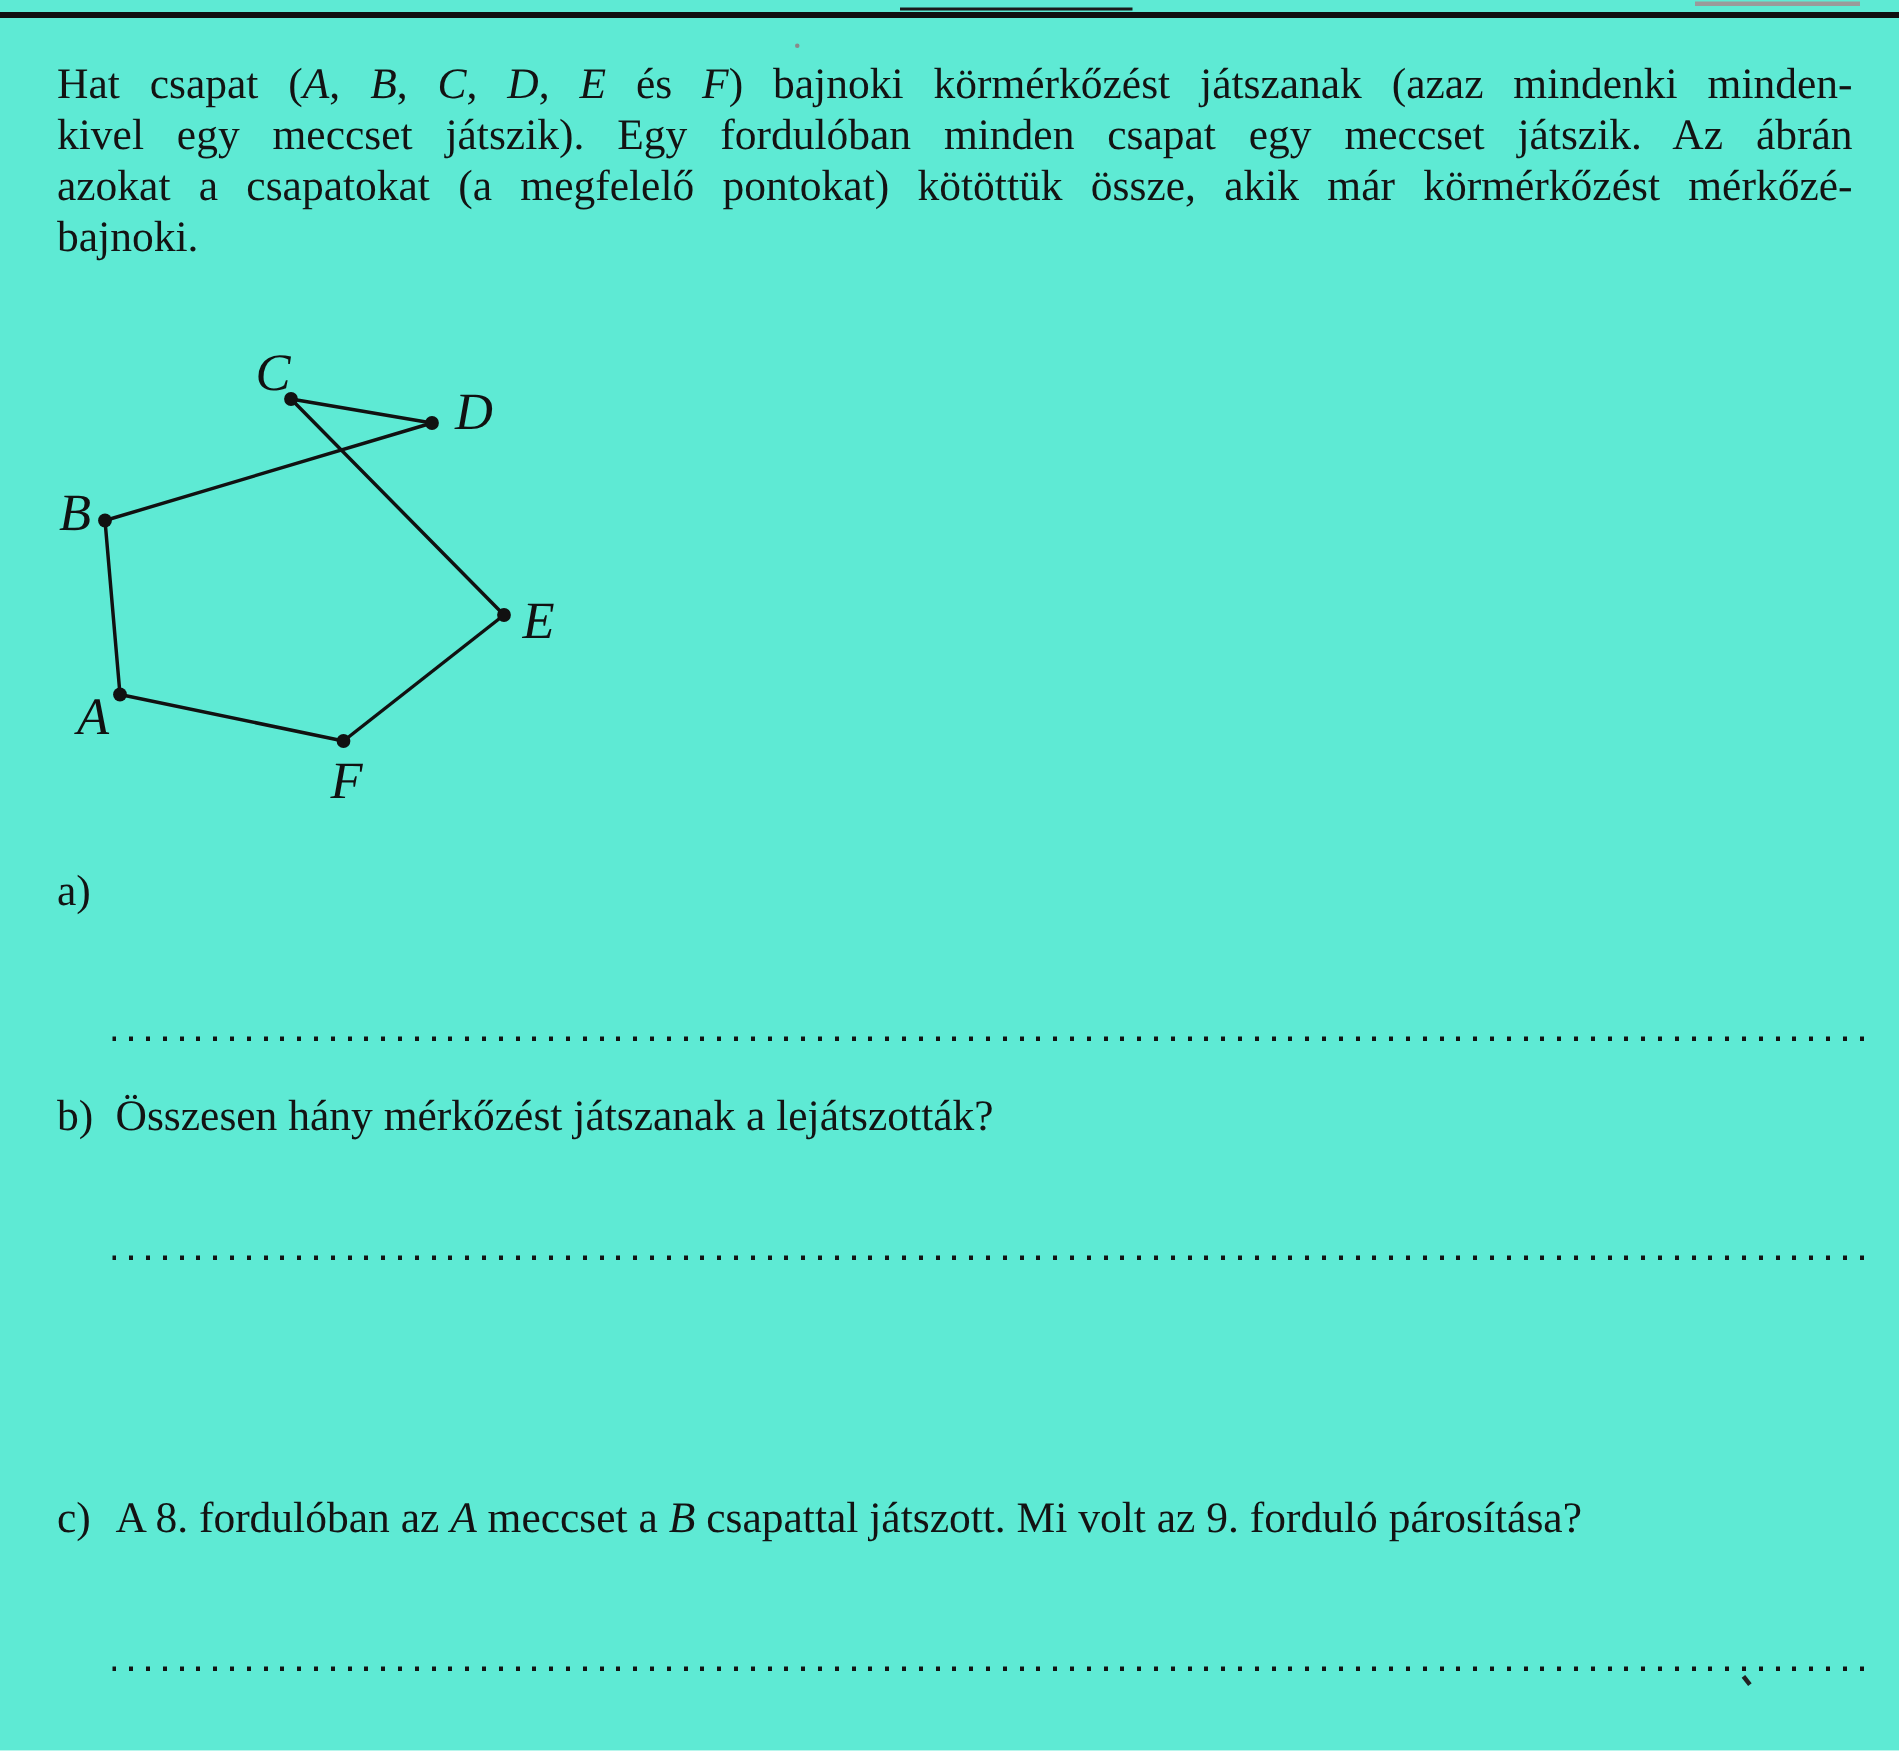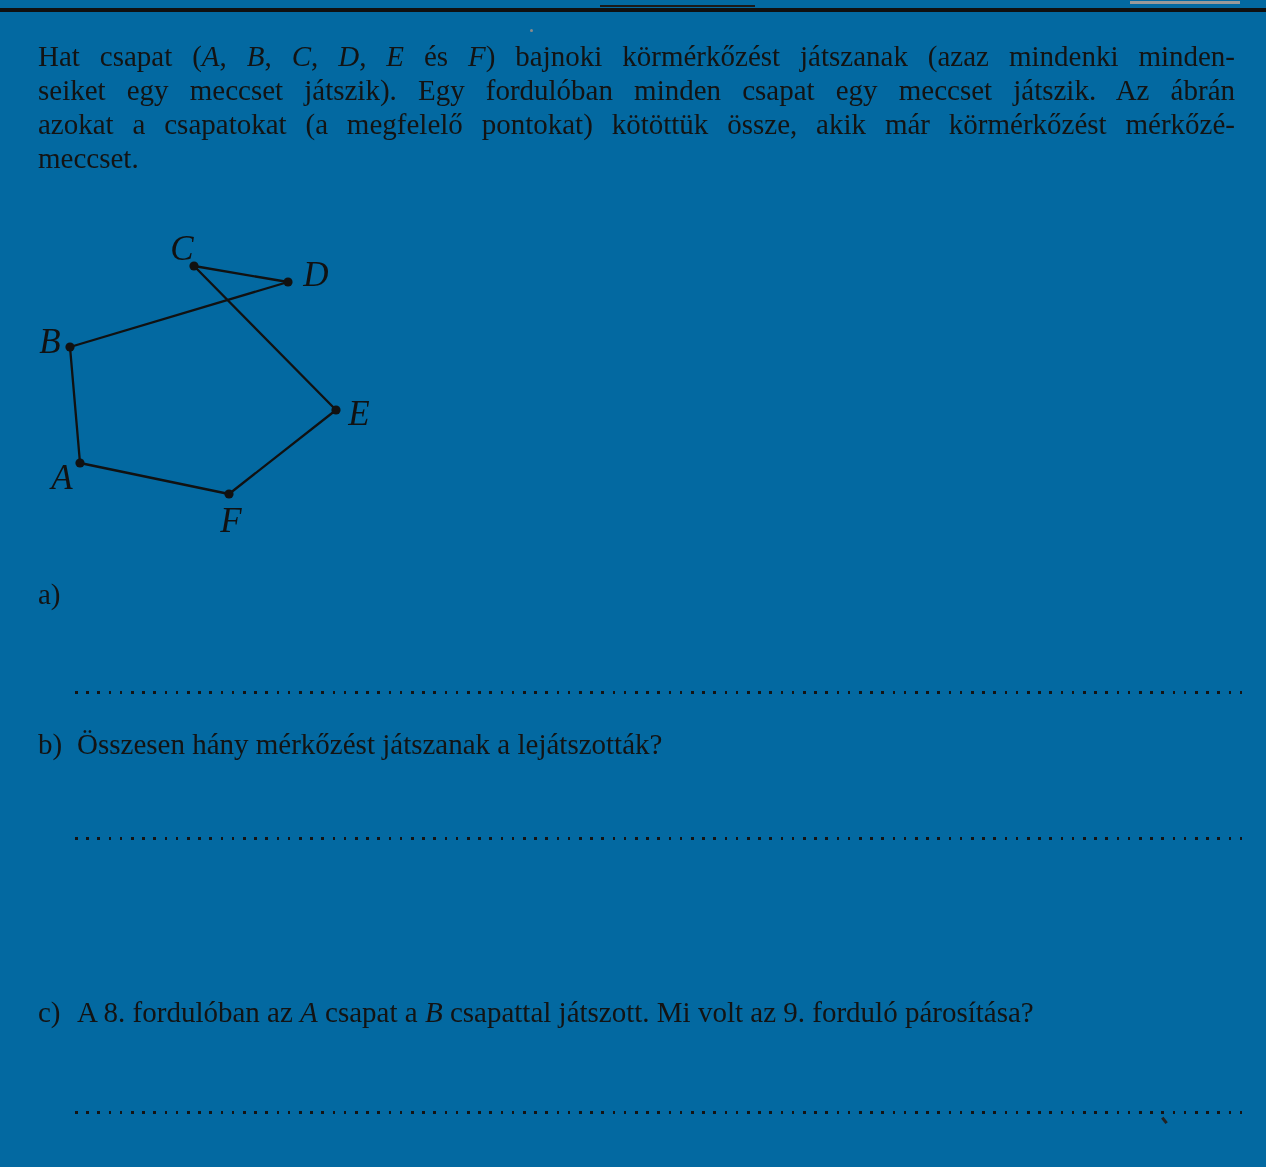--- a/index.html
+++ b/index.html
@@ -1,17 +1,17 @@
 <!DOCTYPE html>
 <html><head>
 <meta charset="utf-8">
 <style>
   html,body { margin:0; padding:0; background:#ffffff; }
   .page {
-    position:relative; width:1266px; height:1167px; background:#0369a1;
+    position:relative; width:1266px; height:1167px; background:#5eead4;
     font-family:"Liberation Serif","DejaVu Serif",serif; color:#111;
     overflow:hidden;
   }
   .top-rule { position:absolute; left:0; top:8px; width:1266px; height:4px; background:#101010; }
   .artifact { position:absolute; background:#2a2a2a; }
   .artifact.t1 { left:600px; top:5px; width:155px; height:2px; background:#1a1a1a; }
   .artifact.t2 { left:1130px; top:1px; width:110px; height:3px; background:#9a9a9a; }
   .artifact.dot { left:530px; top:29px; width:3px; height:3px; background:#8a8a8a; border-radius:50%; }
   .artifact.comma { left:1163px; top:1117px; width:2.5px; height:7px; background:#222; transform:rotate(-38deg); }
 
@@ -53,23 +53,23 @@
 <div class="page">
 
   <div class="top-rule"></div>
   <div class="artifact t1"></div>
   <div class="artifact t2"></div>
   <div class="artifact dot"></div>
   <div class="artifact comma"></div>
 
   <div class="intro">
     <div class="line just"><span>Hat csapat (</span><i>A</i><span>, </span><i>B</i><span>, </span><i>C</i><span>, </span><i>D</i><span>, </span><i>E</i><span> és </span><i>F</i><span>) bajnoki körmérkőzést játszanak (azaz mindenki minden-</span></div>
-    <div class="line just"><span>seiket egy meccset játszik). Egy fordulóban minden csapat egy meccset játszik. Az ábrán</span></div>
+    <div class="line just"><span>kivel egy meccset játszik). Egy fordulóban minden csapat egy meccset játszik. Az ábrán</span></div>
     <div class="line just"><span>azokat a csapatokat (a megfelelő pontokat) kötöttük össze, akik már körmérkőzést mérkőzé-</span></div>
-    <div class="line"><span>meccset.</span></div>
+    <div class="line"><span>bajnoki.</span></div>
   </div>
 
   <svg class="figure-svg" viewBox="0 0 460 330">
       <line x1="80" y1="233" x2="70" y2="117" stroke="#111111" stroke-width="2.3" stroke-linecap="round"></line>
       <line x1="80" y1="233" x2="229" y2="264" stroke="#111111" stroke-width="2.3" stroke-linecap="round"></line>
       <line x1="70" y1="117" x2="288" y2="52" stroke="#111111" stroke-width="2.3" stroke-linecap="round"></line>
       <line x1="194" y1="36" x2="288" y2="52" stroke="#111111" stroke-width="2.3" stroke-linecap="round"></line>
       <line x1="194" y1="36" x2="336" y2="180" stroke="#111111" stroke-width="2.3" stroke-linecap="round"></line>
       <line x1="336" y1="180" x2="229" y2="264" stroke="#111111" stroke-width="2.3" stroke-linecap="round"></line>
       <circle cx="80" cy="233" r="4.6" fill="#111111"></circle>
@@ -92,17 +92,17 @@
   <div class="dots dots-a"></div>
 
   <div class="question q-b">
     <span class="qlabel">b)</span>
     <span class="qtext"><span>Összesen hány mérkőzést játszanak a lejátszották?</span></span>
   </div>
   <div class="dots dots-b"></div>
 
   <div class="question q-c">
     <span class="qlabel">c)</span>
-    <span class="qtext"><span>A 8. fordulóban az </span><i>A</i><span> csapat a </span><i>B</i><span> csapattal játszott. Mi volt az 9. forduló párosítása?</span></span>
+    <span class="qtext"><span>A 8. fordulóban az </span><i>A</i><span> meccset a </span><i>B</i><span> csapattal játszott. Mi volt az 9. forduló párosítása?</span></span>
   </div>
   <div class="dots dots-c"></div>
 
 </div>
 
 </body></html>

